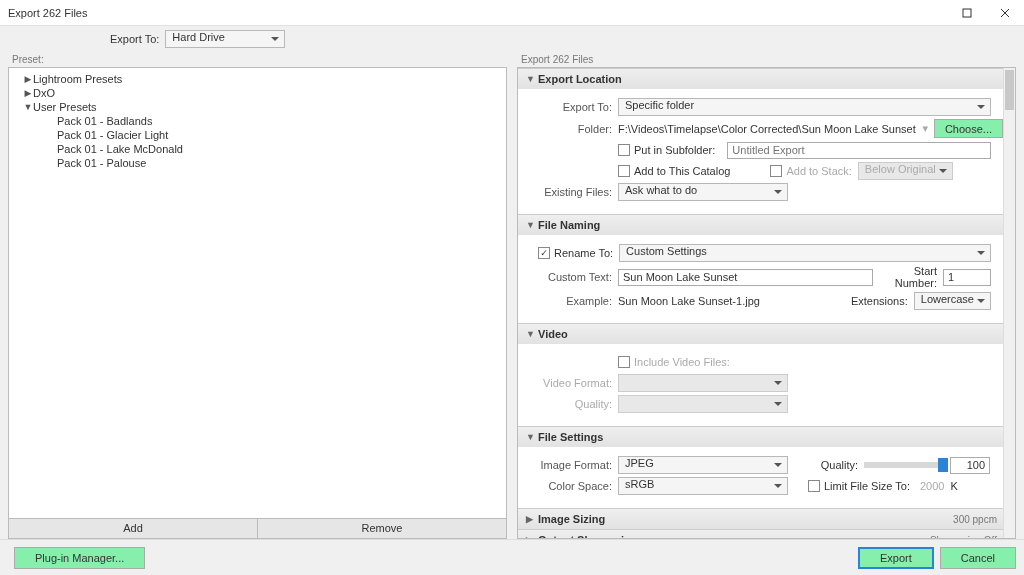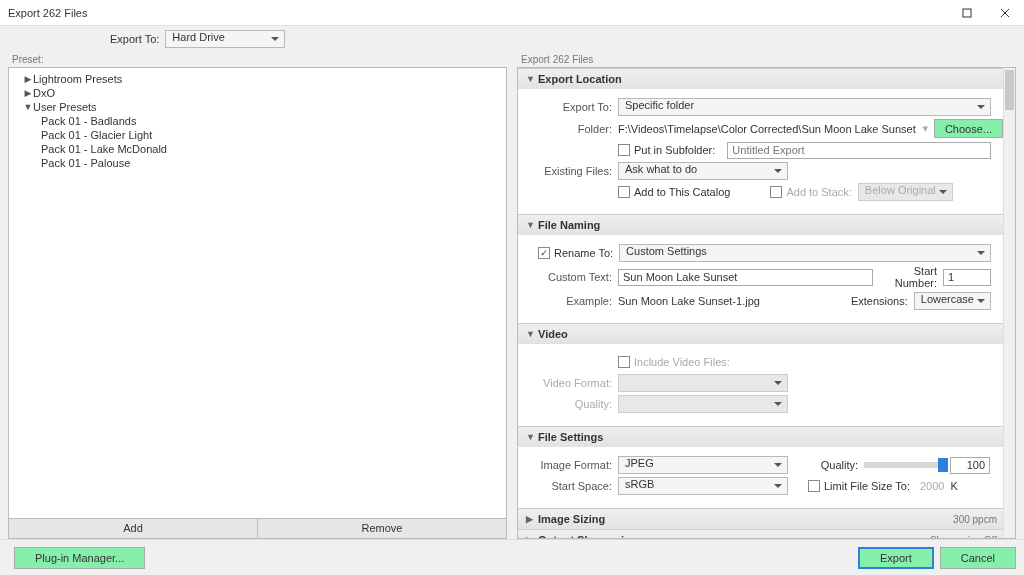--- a/index.html
+++ b/index.html
@@ -10,21 +10,21 @@
 .export-to-bar { height: 26px; display: flex; align-items: center; padding: 4px 0 4px 110px; }
 .export-to-bar label { margin-right: 6px; }
 .combobox { background: #f5f5f5; border: 1px solid #b8b8b8; height: 18px; display: inline-flex; align-items: center; padding: 0 16px 4px 6px; position: relative; min-width: 120px; }
 .combobox::after { content: ""; position: absolute; right: 5px; top: 6px; width: 0; height: 0; border-left: 4px solid transparent; border-right: 4px solid transparent; border-top: 4px solid #555; }
 .main { flex: 1; display: flex; gap: 10px; padding: 0 8px 0 8px; overflow: hidden; }
 .left-panel, .right-panel { display: flex; flex-direction: column; flex: 1; }
 .panel-header { font-size: 10px; color: #777; padding: 2px 4px; }
 .preset-list { flex: 1; background: #fff; border: 1px solid #bbb; overflow: auto; padding: 4px 0; }
 .tree-item { padding: 1px 0 1px 14px; display: flex; align-items: center; height: 14px; }
 .tree-item .tri { width: 10px; display: inline-flex; justify-content: center; color: #555; font-size: 9px; }
-.tree-child { padding-left: 32px; }
+.tree-child { padding-left: 48px; }
 .add-remove { display: flex; border: 1px solid #bbb; border-top: none; height: 20px; }
 .add-remove div { flex: 1; text-align: center; line-height: 19px; background: #e6e6e6; }
 .add-remove div + div { border-left: 1px solid #bbb; }
 .right-scroll { flex: 1; background: #fff; border: 1px solid #bbb; overflow-y: auto; position: relative; }
 .scrollbar { position: absolute; right: 0; top: 0; bottom: 0; width: 12px; background: #f0f0f0; border-left: 1px solid #ddd;}
 .scrollbar .thumb { position:absolute; top:2px; left:1px; right:1px; height:40px; background:#c8c8c8;}
 .section { border-top: 1px solid #ccc; }
 .section-hdr { background: linear-gradient(#efefef, #e2e2e2); height: 20px; display: flex; align-items: center; padding: 0 8px; font-weight: bold; color: #444; }
 .section-hdr .tri { width: 12px; color: #666; font-size: 9px; }
 .section-hdr .right-hint { margin-left: auto; font-weight: normal; color: #777; font-size: 10px; padding-right:10px;}
@@ -130,36 +130,36 @@
                 <span>Choose...</span>
               </div>
             </div>
           <div class="row">
               <span class="lbl"></span>
             <span class="checkbox"></span>
             <span>Put in Subfolder:</span>
             <input type="text" class="field disabled" style="flex: 1 1 0%; margin-left: 12px; margin-right: 12px; color: rgb(170, 170, 170);" placeholder="Untitled Export">
             </div>
           <div class="row">
-              <span class="lbl">Existing Files:</span>
-            <div class="combobox" style="min-width:170px">
-                <span>Ask what to do</span>
-              </div>
-            </div>
-          <div class="row">
               <span class="lbl"></span>
             <span class="checkbox"></span>
             <span>Add to This Catalog</span>
             <span style="width:40px"></span>
             <span class="checkbox disabled"></span>
             <span class="disabled">Add to Stack:</span>
             <div class="combobox disabled" style="margin-left:6px;min-width:90px">
                 <span class="disabled">Below Original</span>
               </div>
             </div>
+          <div class="row">
+              <span class="lbl">Existing Files:</span>
+            <div class="combobox" style="min-width:170px">
+                <span>Ask what to do</span>
+              </div>
+            </div>
         </div>
       </div>
 
       <div class="section">
         <div class="section-hdr">
             <span class="tri">▼</span>
             <span>File Naming</span>
           </div>
         <div class="section-body">
           <div class="row">
@@ -219,21 +219,21 @@
             <div class="combobox" style="min-width:170px">
                 <span>JPEG</span>
               </div>
             <span style="width:50px;text-align:right;margin-left:20px">Quality:</span>
             <div class="slider">
                 <div class="sthumb"></div>
               </div>
             <input type="text" class="field" style="width: 40px; text-align: right;" value="100">
             </div>
           <div class="row">
-              <span class="lbl">Start Space:</span>
+              <span class="lbl">Color Space:</span>
             <div class="combobox" style="min-width:170px">
                 <span>sRGB</span>
               </div>
             <span style="width:20px"></span>
             <span class="checkbox"></span>
             <span>Limit File Size To:</span>
             <span class="disabled" style="margin:0 6px 0 10px">2000</span>
             <span>K</span>
             </div>
         </div>

